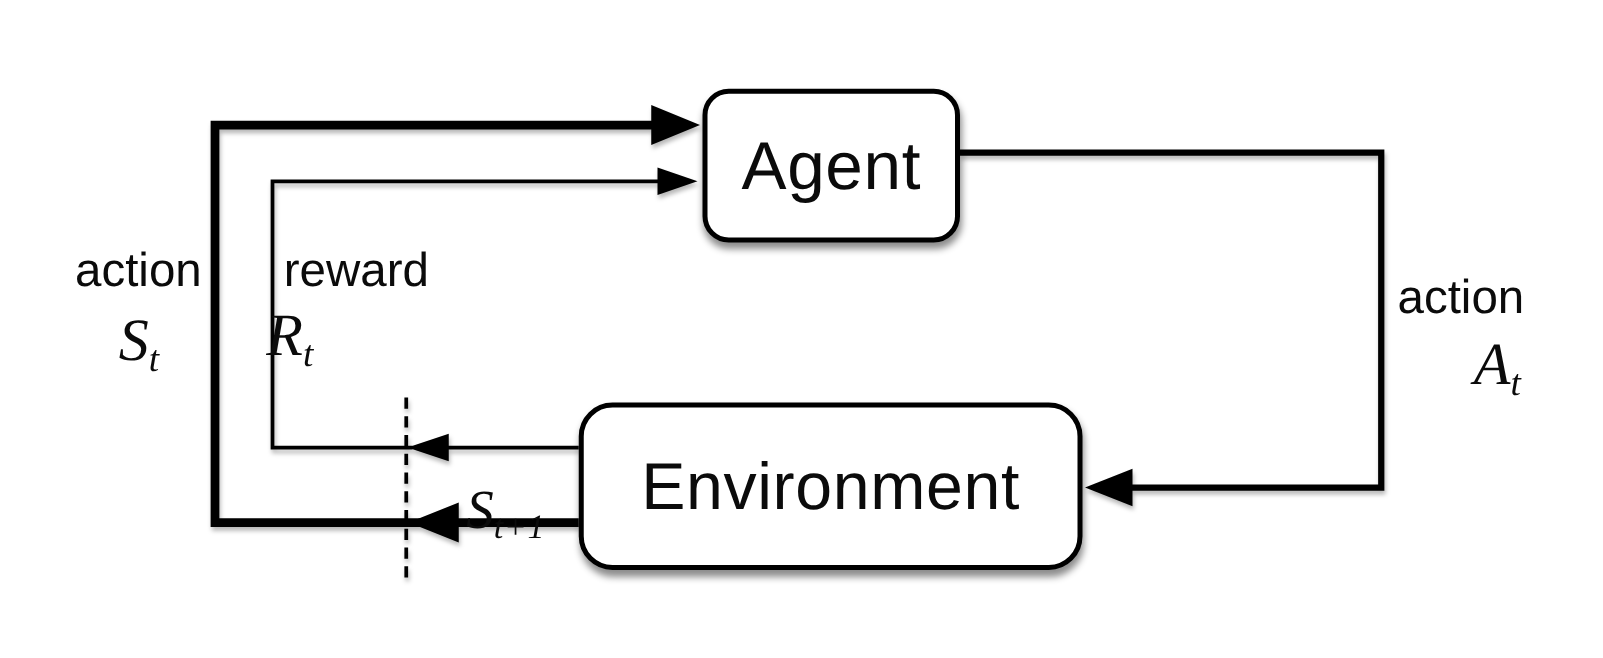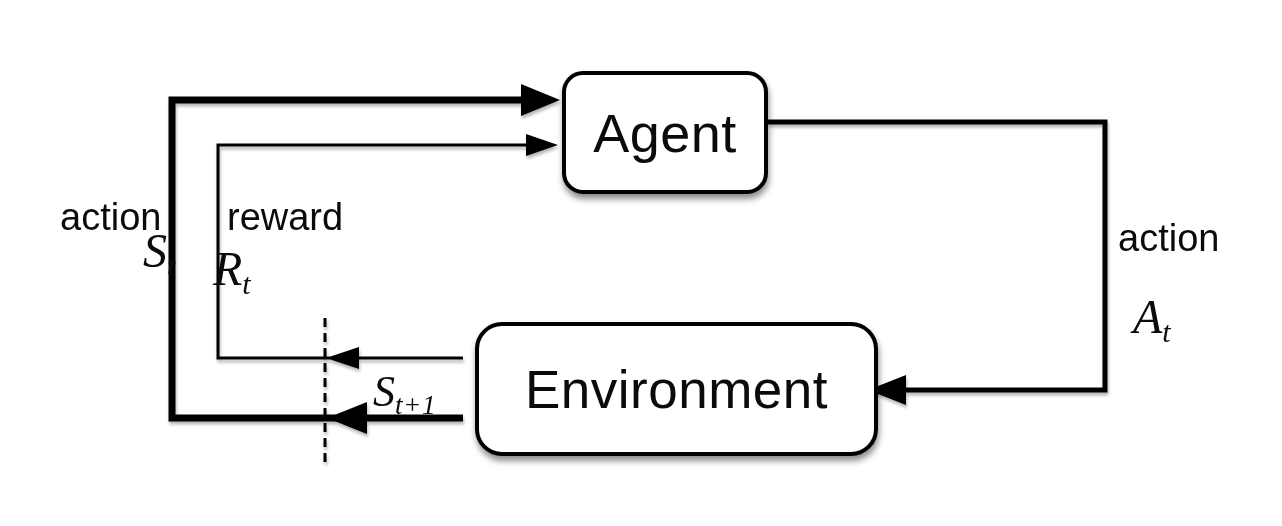--- a/index.html
+++ b/index.html
@@ -34,21 +34,20 @@
     width: 206px; height: 123px;
     border-radius: 21px;
     font-size: 54px;
     margin-top: 16px;
   }
   .node-env {
     left: 463px; top: 322px;
     width: 403px; height: 134px;
     border-radius: 27px;
     font-size: 53px;
-    margin-left: 12px;
   }
   .lbl { position: absolute; white-space: nowrap; }
   .word { font-size: 38px; line-height: 1.1; }
   .sym {
     font-family: "Liberation Serif", serif;
     font-style: italic;
     font-size: 48px;
     line-height: 1;
   }
   .sym.small { font-size: 44px; }
@@ -84,23 +83,23 @@
   </svg>
 
   <div class="node node-agent">
     <span>Agent</span>
   </div>
   <div class="node node-env">
     <span>Environment</span>
   </div>
 
   <div class="lbl word" style="left:60px; top:197px; width:96px; text-align:center;">action</div>
-  <div class="lbl sym" style="left:95px; top:227px;margin-left:48px;"><span>S</span><sub>t</sub></div>
+  <div class="lbl sym" style="left:95px; top:249px;"><span>S</span><sub>t</sub></div>
 
   <div class="lbl word" style="left:227px; top:197px;">reward</div>
   <div class="lbl sym" style="left:213px; top:245px;"><span>R</span><sub>t</sub></div>
 
   <div class="lbl word" style="left:1118px; top:218px;">action</div>
-  <div class="lbl sym" style="left:1133px; top:268px;margin-top:25px;"><span>A</span><sub>t</sub></div>
+  <div class="lbl sym" style="left:1179px; top:268px;"><span>A</span><sub>t</sub></div>
 
-  <div class="lbl sym small" style="left:373px; top:370px;"><span>S</span><sub>t+1</sub></div>
+  <div class="lbl sym small" style="left:373px; top:386px;"><span>S</span><sub>t+1</sub></div>
 
 </div>
 
 </body></html>

